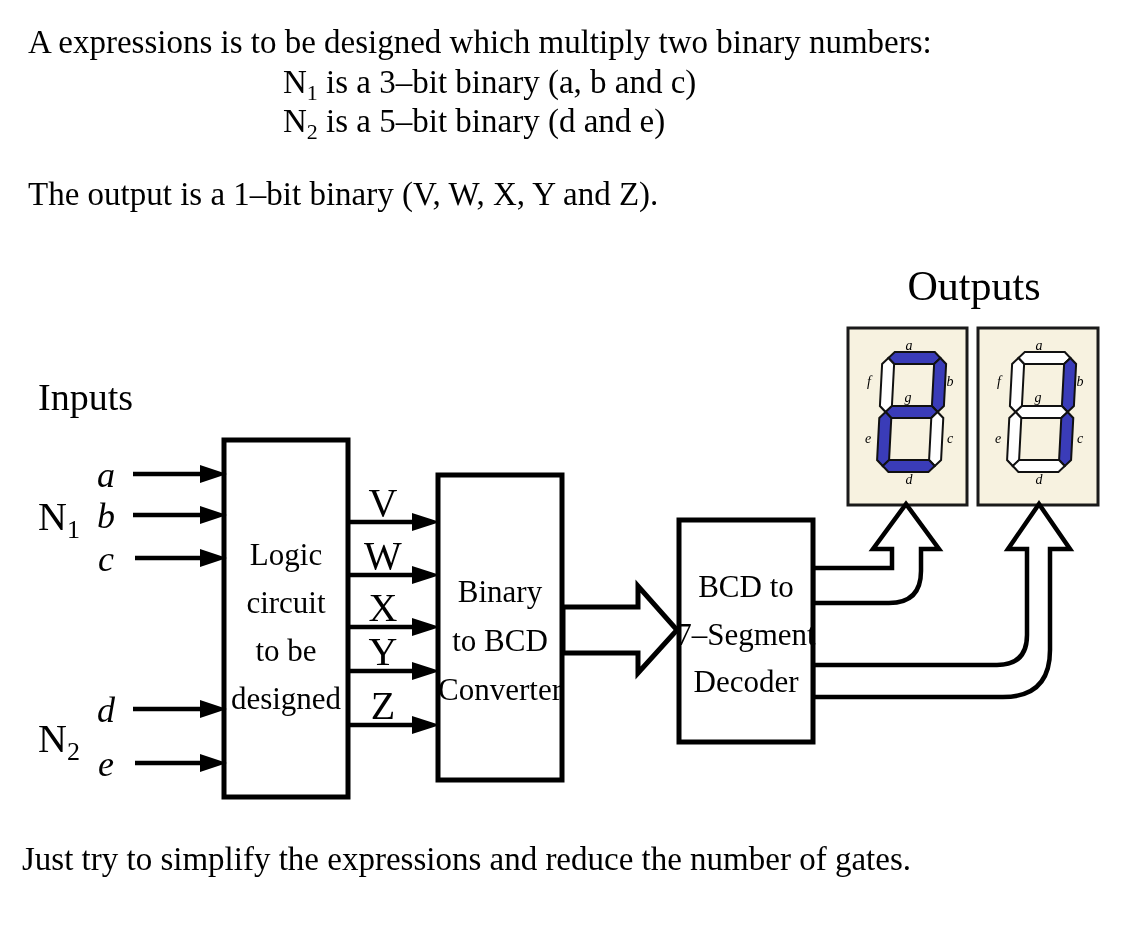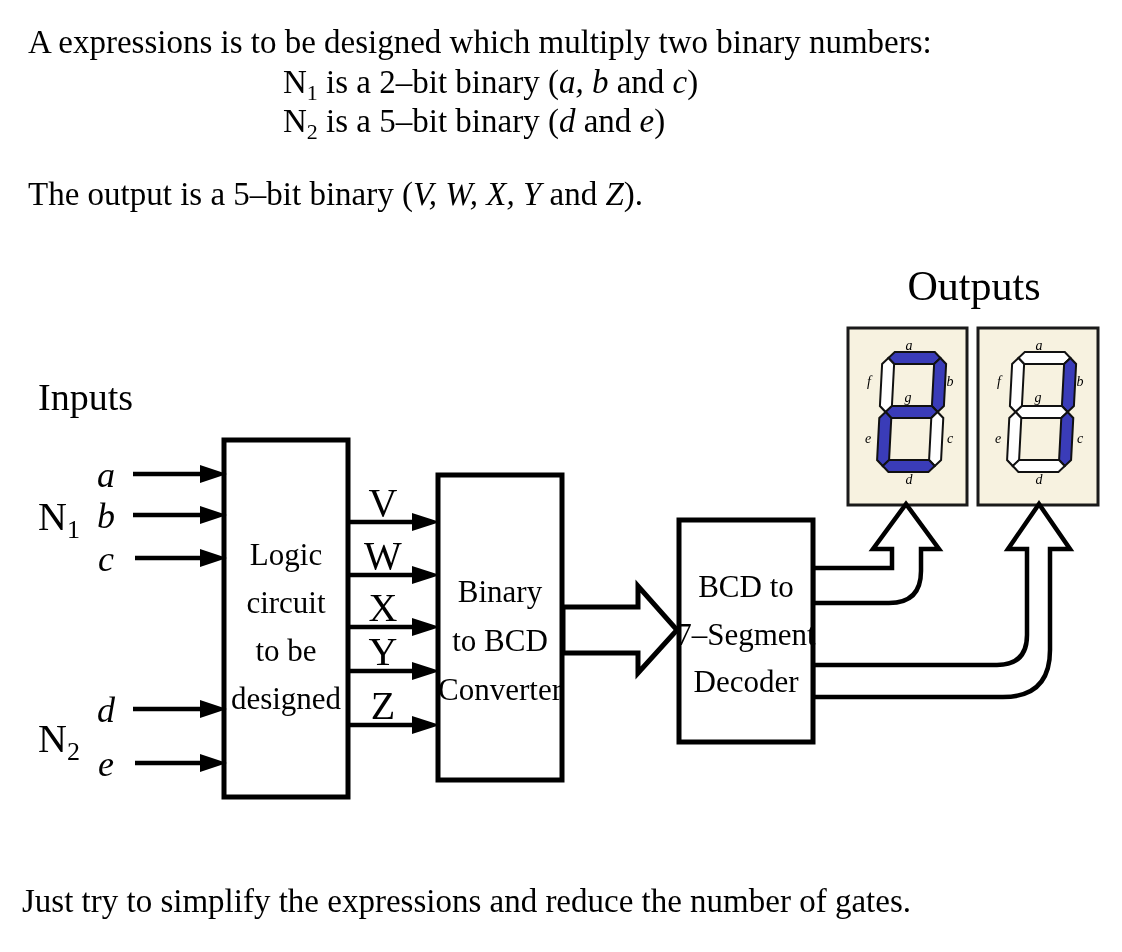--- a/index.html
+++ b/index.html
@@ -1,21 +1,21 @@
 <!DOCTYPE html>
 <html><head>
 <meta charset="utf-8">
 <style>
   html,body{margin:0;padding:0;}
   body{
     width:1122px;height:952px;position:relative;background:#ffffff;
     font-family:"Liberation Serif",serif;color:#000;overflow:hidden;
   }
   .txt{position:absolute;font-size:33px;line-height:1.15;white-space:nowrap;}
-  .it{font-style:italic;}
+  .it{}
   .sb{font-size:22px;position:relative;top:7px;}
   #diagram{position:absolute;left:0;top:240px;}
   #diagram text{font-family:"Liberation Serif",serif;fill:#000;}
   .blkline{font-size:31px;text-anchor:middle;}
   .sigchar{font-size:36px;font-style:italic;text-anchor:middle;}
   .outchar{font-size:40px;text-anchor:middle;}
   .grouplbl{font-size:40px;}
   .hdr{font-size:38px;}
   .hdrbig{font-size:42px;text-anchor:middle;}
   .seglbl{font-size:14px;font-style:italic;text-anchor:middle;}
@@ -24,32 +24,32 @@
   .fatarrow{fill:#ffffff;stroke:#000;stroke-width:4.5;}
   .ahead{fill:#000;stroke:none;}
   .segpoly{stroke:#111;stroke-width:2;}
 </style>
 </head>
 <body>
 
 <div class="txt" style="left:28px;top:24px">A expressions is to be designed which multiply two binary numbers:</div>
 
 <div class="txt" style="left:283px;top:64px">
-  <span>N</span><span class="sb">1</span><span> is a 2–bit binary (</span><span class="it">a, b</span><span> and </span><span class="it">c</span><span>)</span>
+  <span>N</span><span class="sb">1</span><span> is a 3–bit binary (</span><span class="it">a, b</span><span> and </span><span class="it">c</span><span>)</span>
 </div>
 
 <div class="txt" style="left:283px;top:103px">
   <span>N</span><span class="sb">2</span><span> is a 5–bit binary (</span><span class="it">d</span><span> and </span><span class="it">e</span><span>)</span>
 </div>
 
 <div class="txt" style="left:28px;top:176px">
-  <span>The output is a 5–bit binary (</span><span class="it">V, W, X, Y</span><span> and </span><span class="it">Z</span><span>).</span>
+  <span>The output is a 1–bit binary (</span><span class="it">V, W, X, Y</span><span> and </span><span class="it">Z</span><span>).</span>
 </div>
 
-<div class="txt" style="left:22px;top:883px">Just try to simplify the expressions and reduce the number of gates.</div>
+<div class="txt" style="left:22px;top:841px">Just try to simplify the expressions and reduce the number of gates.</div>
 
 <svg id="diagram" width="1122" height="600" viewBox="0 240 1122 600">
 
   <g id="display1" class="seg-display" transform="translate(848,328)">
     <rect x="0" y="0" width="119" height="177" stroke-width="3" fill="#f7f2e0" stroke="#1a1a1a"></rect>
     <g transform="translate(6,0) skewX(-3)">
       <polygon class="segpoly" points="42,24 82,24 88,30 82,36 42,36 36,30" fill="#3a3cb8"></polygon>
       <polygon class="segpoly" points="36,30 42,36 42,78 36,84 30,78 30,36" fill="#ffffff"></polygon>
       <polygon class="segpoly" points="88,30 94,36 94,78 88,84 82,78 82,36" fill="#3a3cb8"></polygon>
       <polygon class="segpoly" points="42,78 82,78 88,84 82,90 42,90 36,84" fill="#3a3cb8"></polygon>

